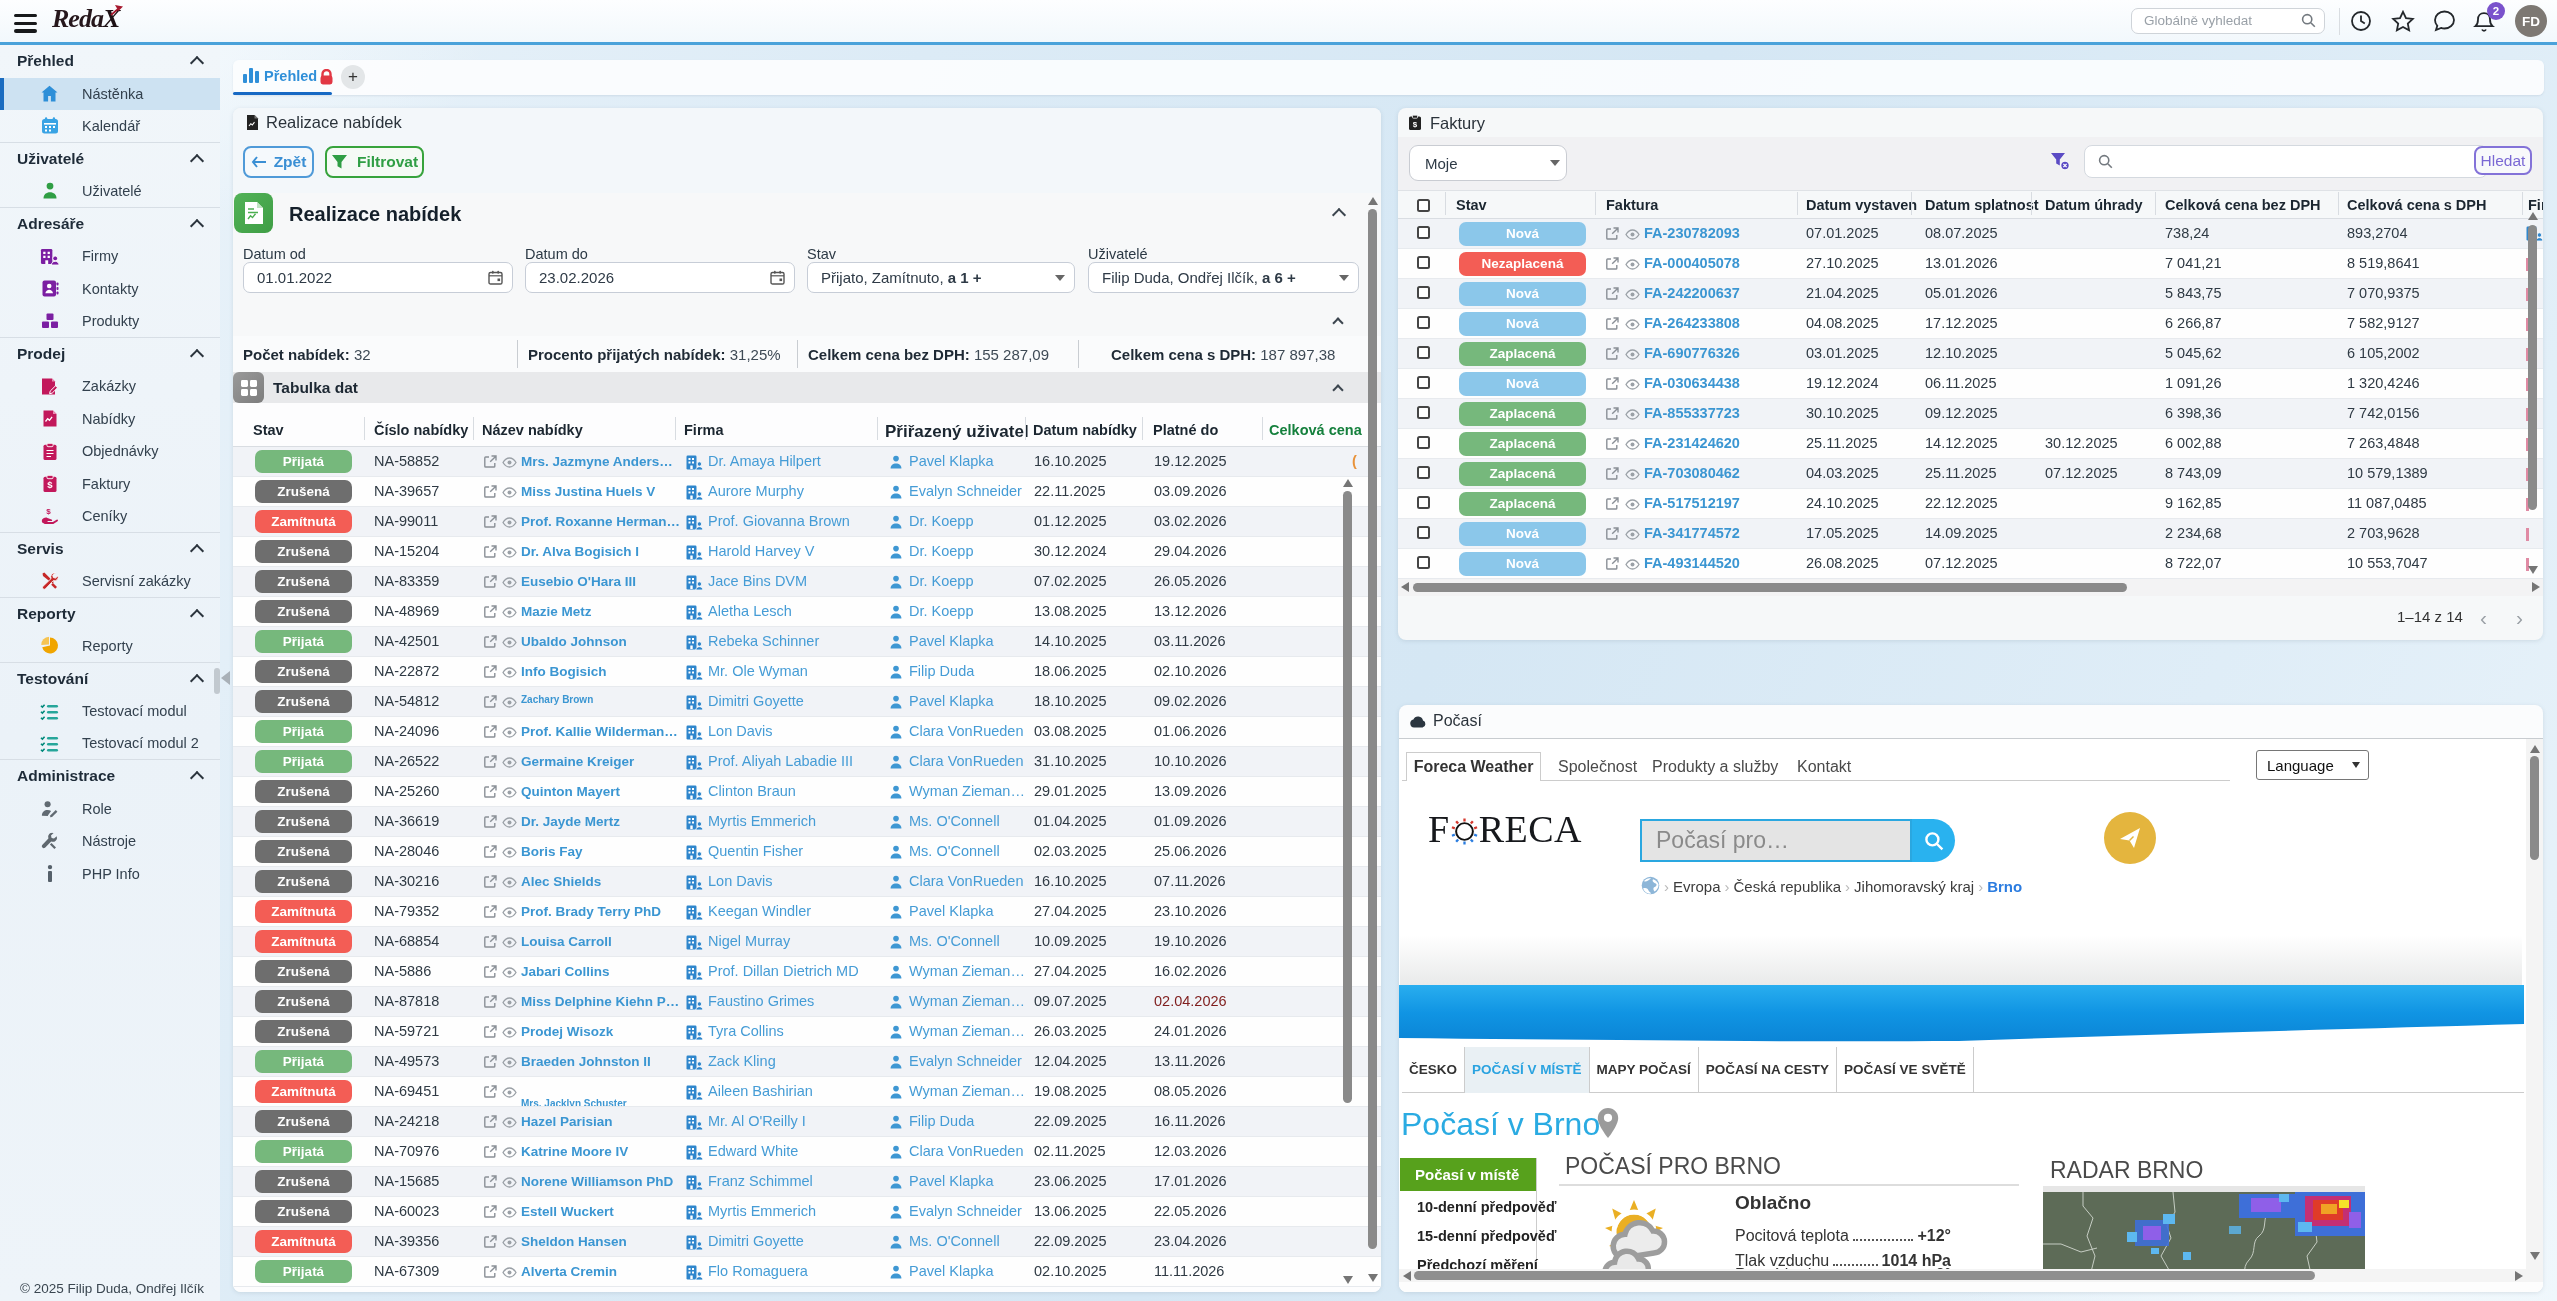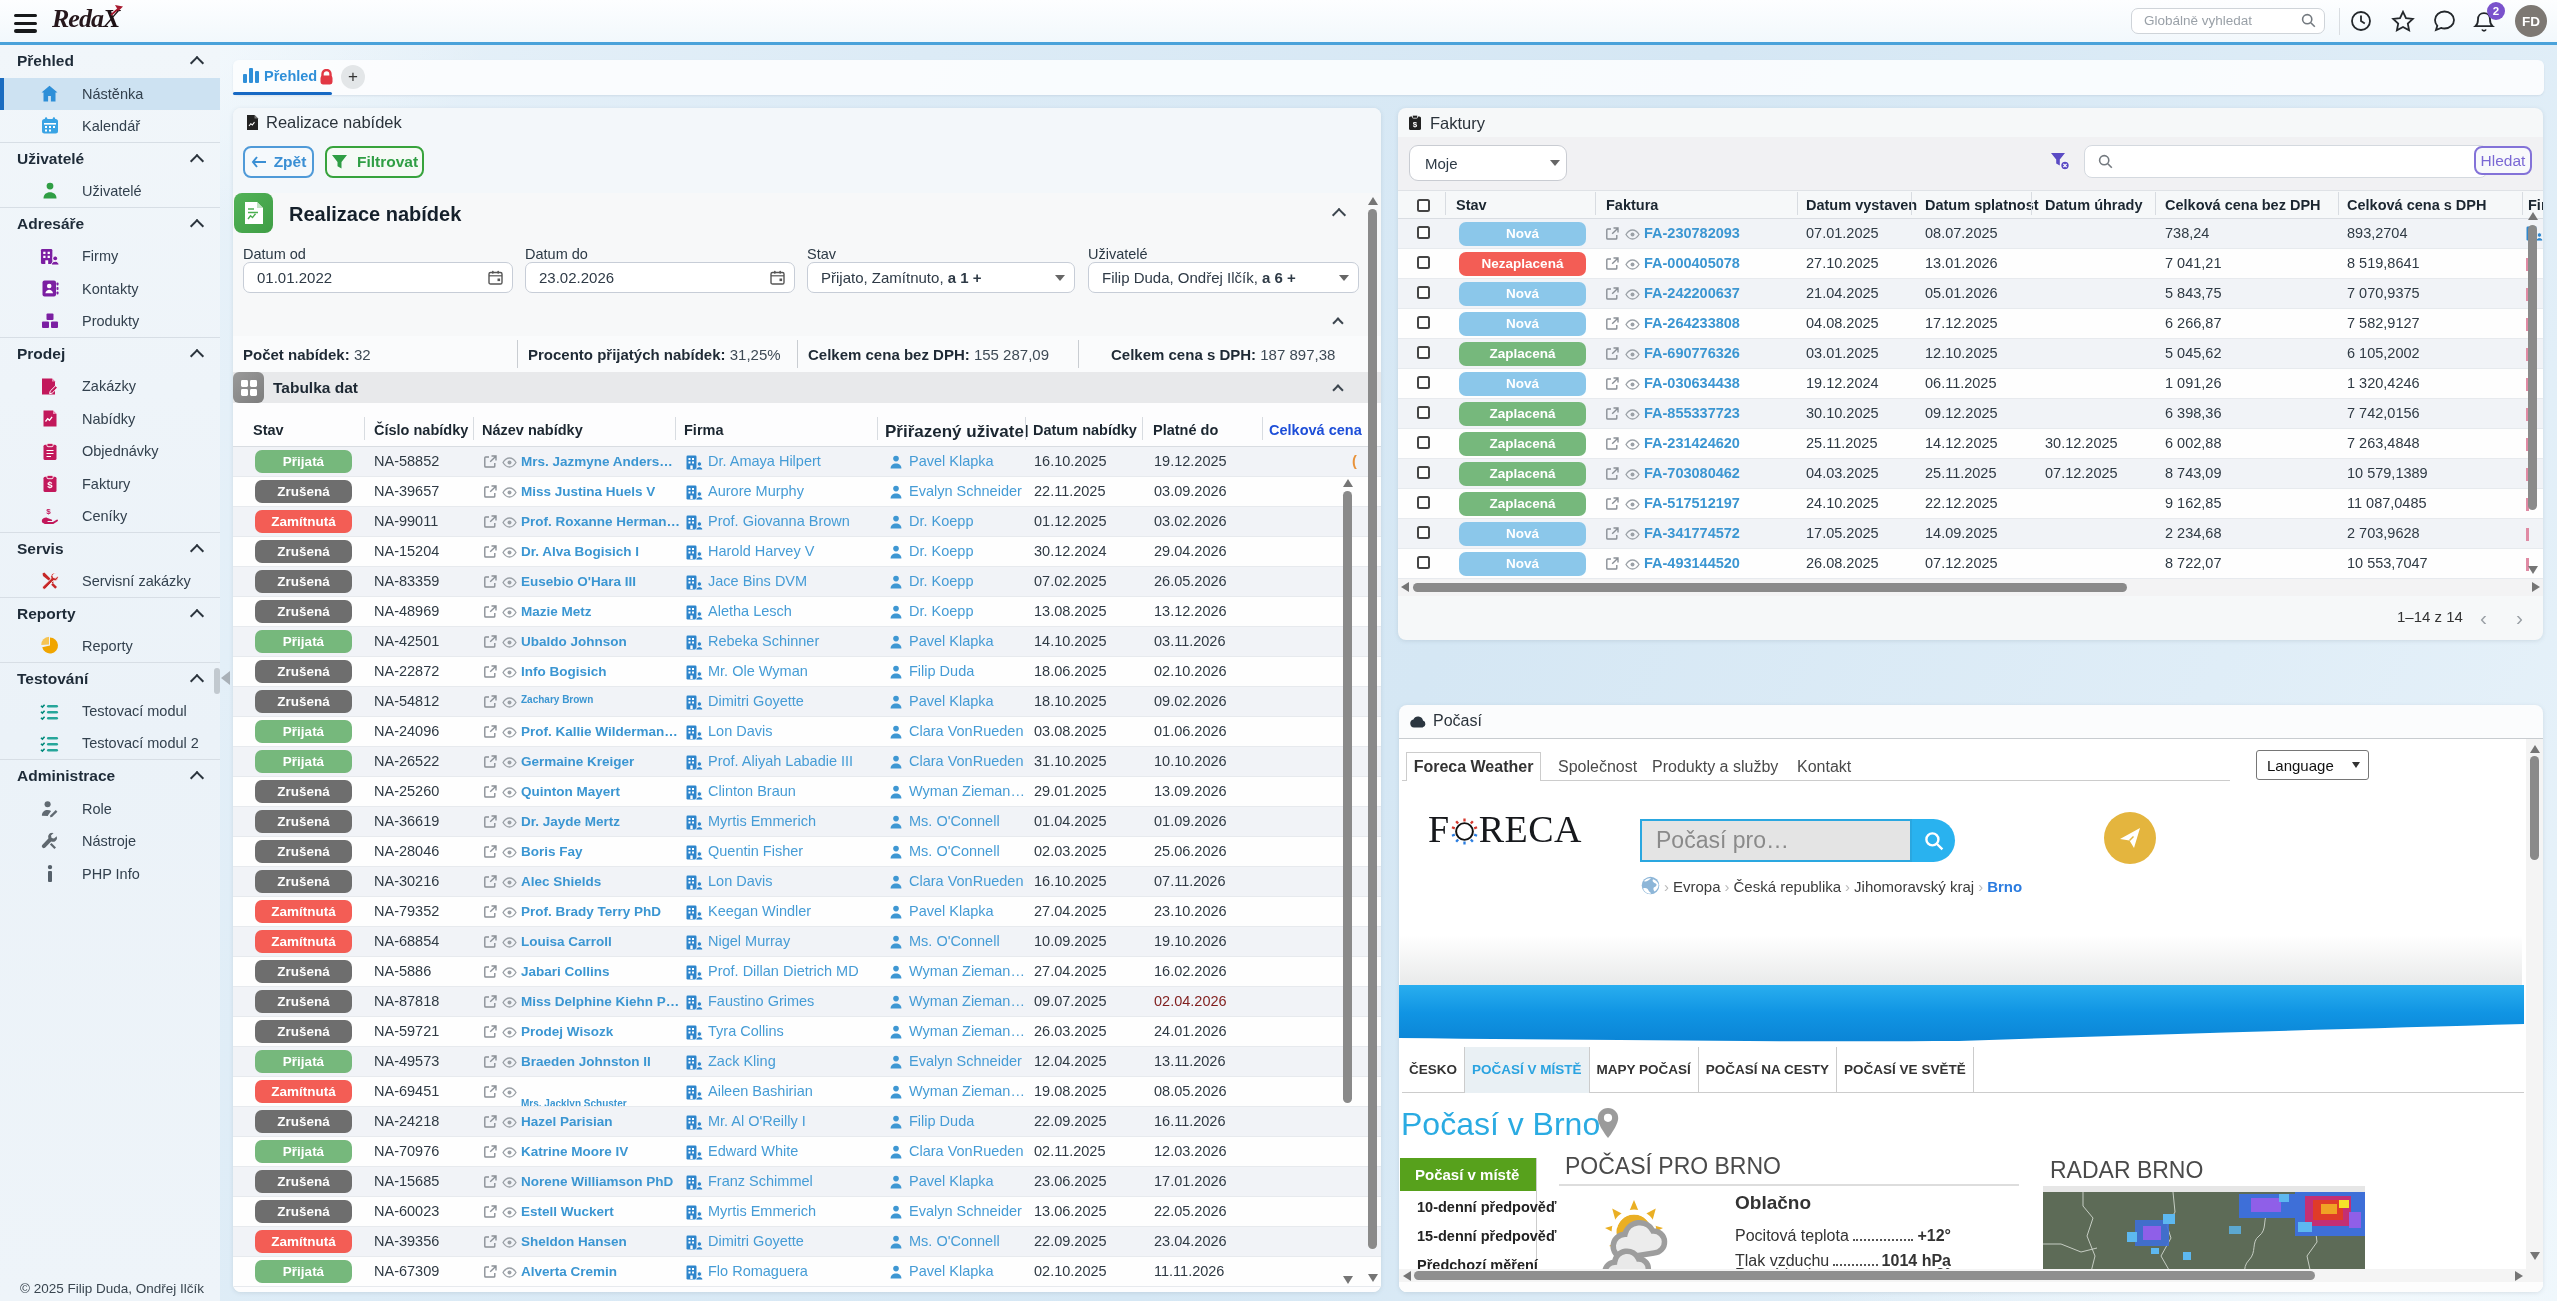--- a/index.html
+++ b/index.html
@@ -350,21 +350,21 @@
     </div>
     <div style="position:absolute;left:1101px;top:272px;"><span class="chev sm" style="border-color:#3c464f"></span></div>
     <div style="position:absolute;left:0px;top:295px;width:1148px;height:889px;background:#fdfdfe;"></div>
     <div style="position:absolute;left:20px;top:314px;font-size:14.5px;font-weight:700;color:#1b2630;white-space:nowrap;">Stav</div>
     <div style="position:absolute;left:141px;top:314px;font-size:14.5px;font-weight:700;color:#1b2630;white-space:nowrap;">Číslo nabídky</div>
     <div style="position:absolute;left:249px;top:314px;font-size:14.5px;font-weight:700;color:#1b2630;white-space:nowrap;">Název nabídky</div>
     <div style="position:absolute;left:451px;top:314px;font-size:14.5px;font-weight:700;color:#1b2630;white-space:nowrap;">Firma</div>
     <div style="position:absolute;left:652px;top:314px;font-size:17px;font-weight:700;color:#1b2630;white-space:nowrap;">Přiřazený uživatel</div>
     <div style="position:absolute;left:800px;top:314px;font-size:14.5px;font-weight:700;color:#1b2630;white-space:nowrap;">Datum nabídky</div>
     <div style="position:absolute;left:920px;top:314px;font-size:14.5px;font-weight:700;color:#1b2630;white-space:nowrap;">Platné do</div>
-    <div style="position:absolute;left:1036px;top:314px;font-size:14.5px;font-weight:700;color:#1d4ed8;white-space:nowrap;">Celková cena</div>
+    <div style="position:absolute;left:1036px;top:314px;font-size:14.5px;font-weight:700;color:#15803d;white-space:nowrap;">Celková cena</div>
     <div style="position:absolute;left:131px;top:309px;width:1px;height:23px;background:#d8dce1;"></div>
     <div style="position:absolute;left:240px;top:309px;width:1px;height:23px;background:#d8dce1;"></div>
     <div style="position:absolute;left:442px;top:309px;width:1px;height:23px;background:#d8dce1;"></div>
     <div style="position:absolute;left:644px;top:309px;width:1px;height:23px;background:#d8dce1;"></div>
     <div style="position:absolute;left:792px;top:309px;width:1px;height:23px;background:#d8dce1;"></div>
     <div style="position:absolute;left:909px;top:309px;width:1px;height:23px;background:#d8dce1;"></div>
     <div style="position:absolute;left:1029px;top:309px;width:1px;height:23px;background:#d8dce1;"></div>
     <div style="position:absolute;left:0px;top:338px;width:1148px;height:1px;background:#d9dde2;"></div>
     <div style="position:absolute;left:0px;top:339px;width:1148px;height:30px;background:#f1f3f7;border-bottom:1px solid #e7eaee;font-size:14.5px;overflow:hidden;">
       <span class="badge bP" style="position:absolute;left:22px;top:3px;width:97px;line-height:23px;">Přijatá</span>

